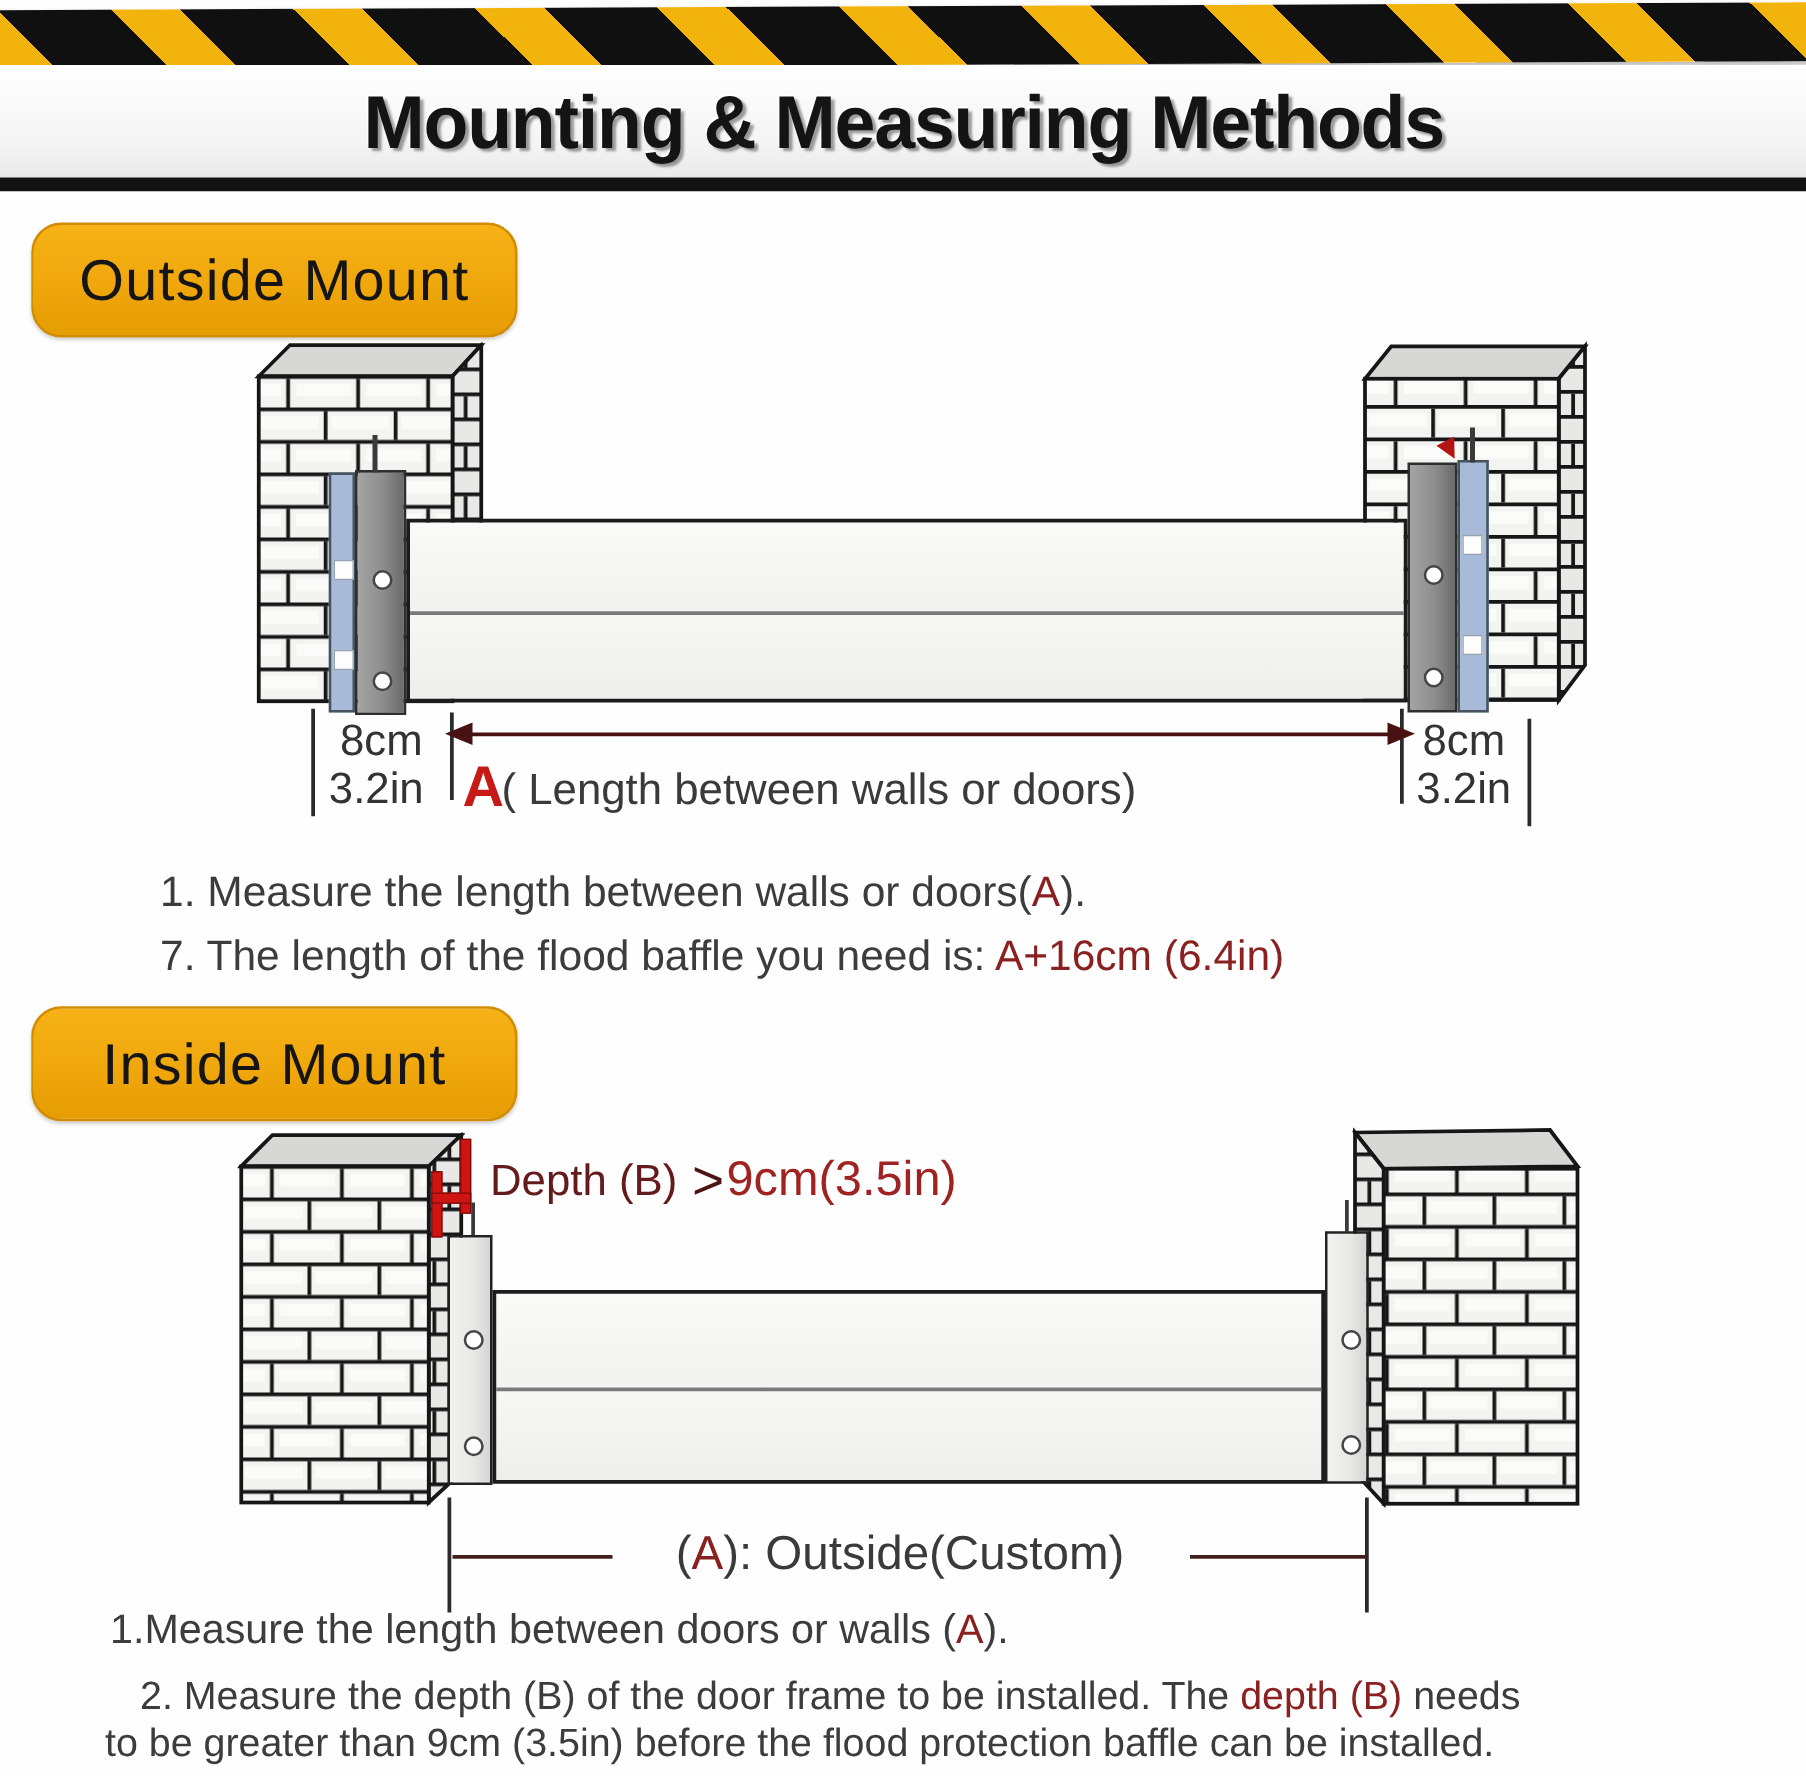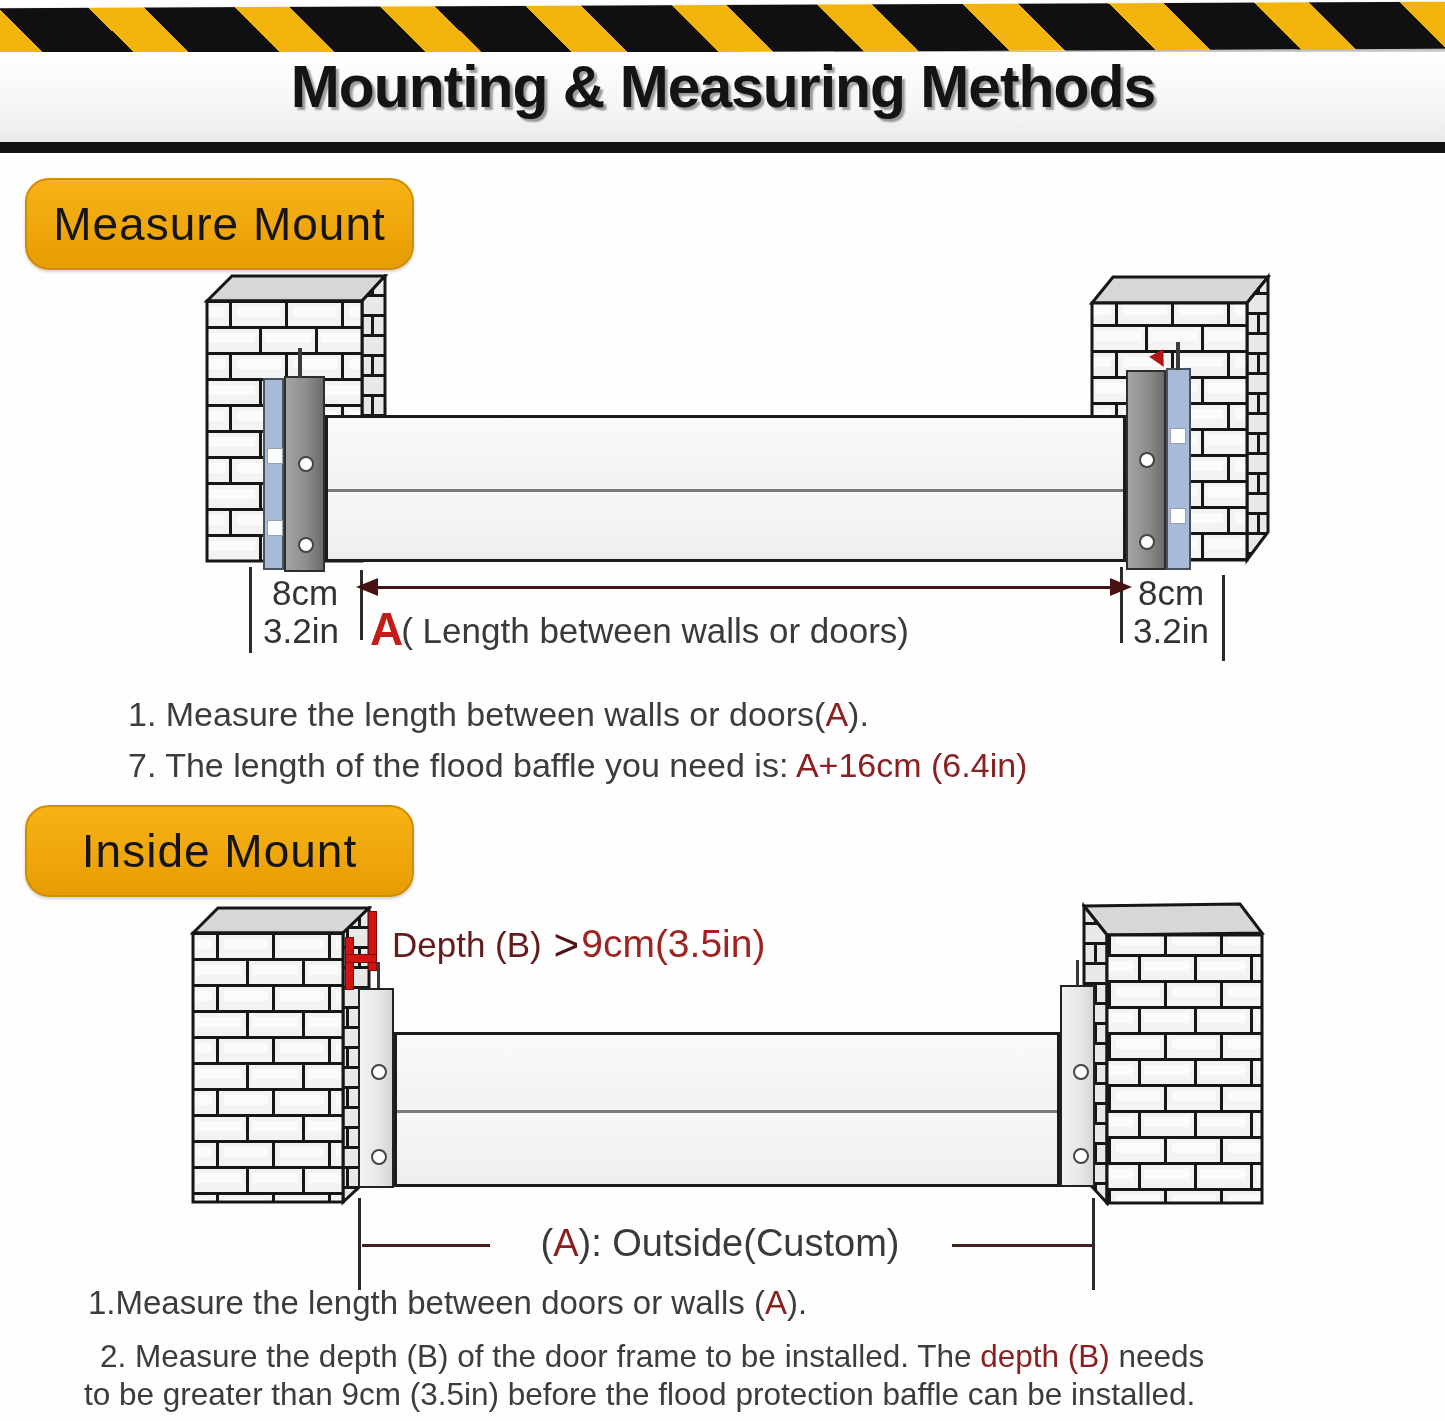--- a/index.html
+++ b/index.html
@@ -9,21 +9,21 @@
   }
   
   .hazard{
     position:absolute;left:-10px;top:5px;width:1465px;height:47px;
     background:repeating-linear-gradient(45deg,#f3b30d 0 39px,#101010 39px 103px);
     box-shadow:0 3px 5px rgba(0,0,0,.3);transform:skewY(-.25deg);
   }
   .title-band{
     position:absolute;left:0;top:52px;width:1445px;height:90px;
     background:linear-gradient(180deg,#ffffff 0%,#f4f4f4 70%,#e9e9e9 100%);
-    display:flex;align-items:flex-start;justify-content:center;
+    display:flex;align-items:center;justify-content:center;
   }
   .title-band h1{
     margin:0;font-size:60px;font-weight:bold;color:#141414;letter-spacing:-1px;
     transform:scaleX(.98);
     text-shadow:3px 3px 2px rgba(0,0,0,.38),-1px -1px 0 rgba(255,255,255,.9);
   }
   .black-bar{position:absolute;left:0;top:142px;width:1445px;height:11px;background:#121212;}
   
   .badge{
     position:absolute;left:25px;width:385px;height:88px;border-radius:24px;
@@ -68,35 +68,35 @@
   .lenlabel{position:absolute;left:400px;top:324px;width:640px;text-align:center;font-size:38px;color:#3a3a3a;white-space:nowrap;}
   .lenlabel .maroon{font-size:38px;}
   .dimseg{position:absolute;top:346px;height:3px;background:#43201c;}
   
   .steps{position:absolute;font-size:34px;color:#3c3c3c;}
   .steps p{margin:0;}
   .steps1{left:128px;top:694px;line-height:40px;}
   .steps1 p + p{margin-top:11px;}
   .steps2{left:84px;top:1284px;font-size:31.5px;line-height:38px;}
   .steps2 .p1{margin-left:4px;font-size:33px;margin-bottom:15px;}
-  .steps2 .p2{margin-left:16px;}
+  .steps2 .p2{margin-left:28px;}
   .maroon{color:#8a2020;}
 </style>
 </head>
 <body>
 
 <div class="page">
 
   <div class="hazard"></div>
   <div class="title-band">
     <h1>Mounting &amp; Measuring Methods</h1>
   </div>
   <div class="black-bar"></div>
 
-  <div class="badge badge-outside">Measure Mount</div>
+  <div class="badge badge-outside">Outside Mount</div>
 
   <svg width="0" height="0" style="position:absolute">
     <defs>
       <pattern id="brickF" patternUnits="userSpaceOnUse" width="56" height="52">
         <rect width="56" height="52" fill="#f3f3f1"></rect>
         <rect x="6" y="7" width="46" height="10" fill="#fbfbfa"></rect>
         <rect x="0" y="33" width="22" height="10" fill="#fbfbfa"></rect>
           <rect x="34" y="33" width="22" height="10" fill="#fbfbfa"></rect>
         <rect x="0" y="0" width="56" height="3" fill="#161616"></rect>
         <rect x="0" y="26" width="56" height="3" fill="#161616"></rect>

